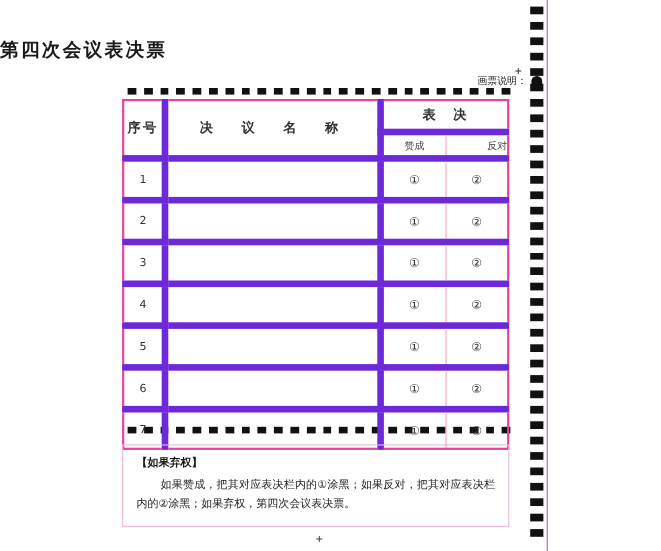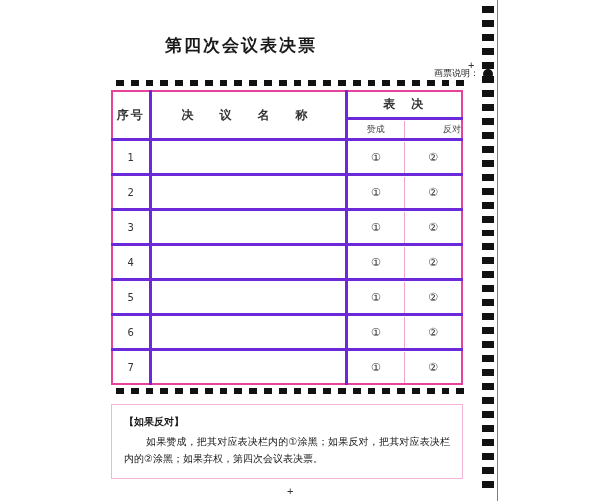--- a/index.html
+++ b/index.html
@@ -66,21 +66,21 @@
     background: #111111;
     margin-right: 7px;
   }
 
   
   .doc-title {
     position: absolute;
     left: 0;
     top: 34px;
     width: 482px;
-    text-align: center;
+    text-align: left;
     font-family: "DejaVu Sans", sans-serif;
     font-size: 17px;
     font-weight: bold;
     letter-spacing: 2px;
     color: #1a1a1a;
   }
 
   
   .cross {
     position: absolute;
@@ -112,21 +112,21 @@
   
   .ballot {
     position: absolute;
     left: 111px;
     top: 90px;
     width: 350px;
     border-collapse: collapse;
     table-layout: fixed;
   }
   .ballot td, .ballot th {
-    border: 3px solid #6d28d9;
+    border: 6px solid #6d28d9;
     padding: 0;
     text-align: center;
     vertical-align: middle;
     font-family: "DejaVu Sans", sans-serif;
     color: #333;
   }
   .ballot .outer-l { border-left: 2px solid #e8439a; }
   .ballot .outer-r { border-right: 2px solid #e8439a; border-radius: 11px; }
   .ballot .outer-t { border-top: 2px solid #e8439a; }
   .ballot .outer-b { border-bottom: 2px solid #e8439a; }
@@ -420,17 +420,17 @@
               <td style="width:50%;border:none;height:31px;text-align:center;" class="mark">②</td>
             </tr>
           </tbody>
             </table>
         </td>
       </tr>
     </tbody>
   </table>
 
   <div class="instructions">
-    <span class="ins-title">【如果反对】</span>
+    <span class="ins-title">【如果弃权】</span>
     <span class="ins-body">如果赞成，把其对应表决栏内的①涂黑；如果反对，把其对应表决栏内的②涂黑；如果弃权，第四次会议表决票。</span>
   </div>
 
 </div>
 
 </body></html>

